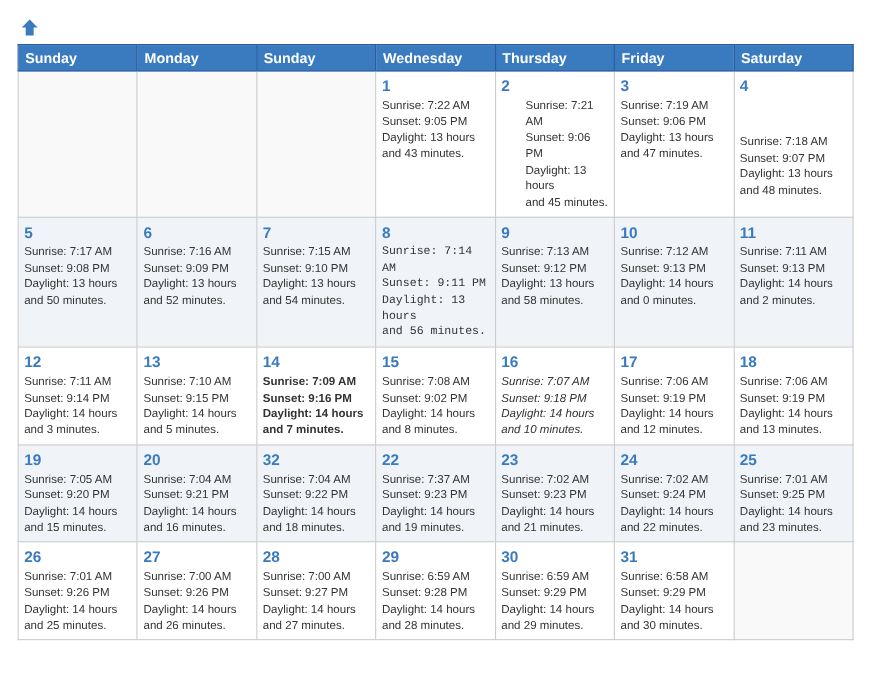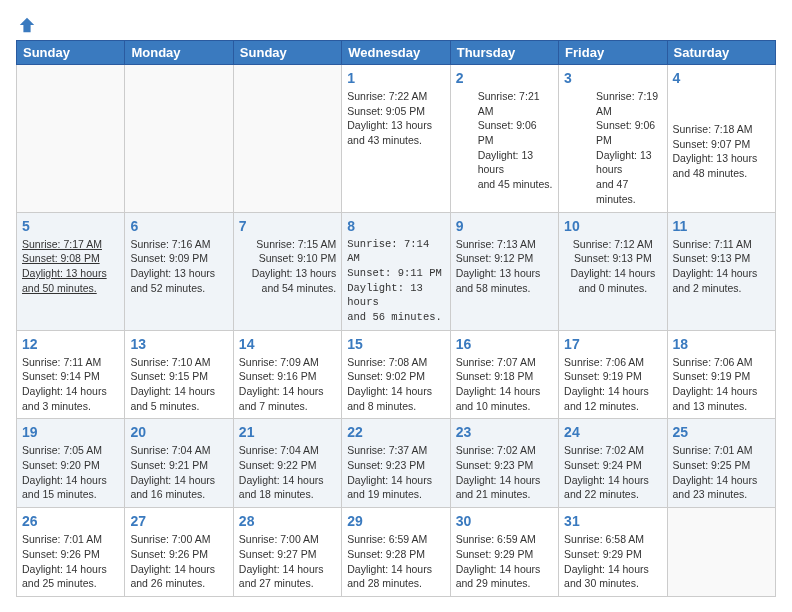--- a/index.html
+++ b/index.html
@@ -139,72 +139,72 @@
         </td>
         <td>
           <div class="day-number">2</div>
           <div class="day-info" style="white-space: pre-line; margin-left: 22px;">Sunrise: 7:21 AM
 Sunset: 9:06 PM
 Daylight: 13 hours
 and 45 minutes.</div>
         </td>
         <td>
           <div class="day-number">3</div>
-          <div class="day-info" style="white-space: pre-line; margin-left: 32px;">Sunrise: 7:19 AM
+          <div class="day-info" style="white-space: pre-line;">Sunrise: 7:19 AM
 Sunset: 9:06 PM
 Daylight: 13 hours
 and 47 minutes.</div>
         </td>
         <td>
           <div class="day-number">4</div>
           <div class="day-info" style="white-space: pre-line; margin-top: 36px;">Sunrise: 7:18 AM
 Sunset: 9:07 PM
 Daylight: 13 hours
 and 48 minutes.</div>
         </td>
       </tr>
       <tr class="row-shaded">
         <td>
           <div class="day-number">5</div>
-          <div class="day-info" style="white-space: pre-line; text-decoration: underline;">Sunrise: 7:17 AM
+          <div class="day-info" style="white-space: pre-line;">Sunrise: 7:17 AM
 Sunset: 9:08 PM
 Daylight: 13 hours
 and 50 minutes.</div>
         </td>
         <td>
           <div class="day-number">6</div>
           <div class="day-info" style="white-space: pre-line;">Sunrise: 7:16 AM
 Sunset: 9:09 PM
 Daylight: 13 hours
 and 52 minutes.</div>
         </td>
         <td>
           <div class="day-number">7</div>
-          <div class="day-info" style="white-space: pre-line; text-align: right;">Sunrise: 7:15 AM
+          <div class="day-info" style="white-space: pre-line;">Sunrise: 7:15 AM
 Sunset: 9:10 PM
 Daylight: 13 hours
 and 54 minutes.</div>
         </td>
         <td>
           <div class="day-number">8</div>
           <div class="day-info" style="white-space: pre-line; font-family: Liberation Mono, monospace;">Sunrise: 7:14 AM
 Sunset: 9:11 PM
 Daylight: 13 hours
 and 56 minutes.</div>
         </td>
         <td>
           <div class="day-number">9</div>
           <div class="day-info" style="white-space: pre-line;">Sunrise: 7:13 AM
 Sunset: 9:12 PM
 Daylight: 13 hours
 and 58 minutes.</div>
         </td>
         <td>
           <div class="day-number">10</div>
-          <div class="day-info" style="white-space: pre-line; text-align: center;">Sunrise: 7:12 AM
+          <div class="day-info" style="white-space: pre-line;">Sunrise: 7:12 AM
 Sunset: 9:13 PM
 Daylight: 14 hours
 and 0 minutes.</div>
         </td>
         <td>
           <div class="day-number">11</div>
           <div class="day-info" style="white-space: pre-line;">Sunrise: 7:11 AM
 Sunset: 9:13 PM
 Daylight: 14 hours
 and 2 minutes.</div>
@@ -220,35 +220,35 @@
         </td>
         <td>
           <div class="day-number">13</div>
           <div class="day-info" style="white-space: pre-line;">Sunrise: 7:10 AM
 Sunset: 9:15 PM
 Daylight: 14 hours
 and 5 minutes.</div>
         </td>
         <td>
           <div class="day-number">14</div>
-          <div class="day-info" style="white-space: pre-line;">Sunrise: 7:09 AM
+          <div class="day-info" style="white-space: pre-line; font-weight: bold;">Sunrise: 7:09 AM
 Sunset: 9:16 PM
 Daylight: 14 hours
 and 7 minutes.</div>
         </td>
         <td>
           <div class="day-number">15</div>
           <div class="day-info" style="white-space: pre-line;">Sunrise: 7:08 AM
 Sunset: 9:02 PM
 Daylight: 14 hours
 and 8 minutes.</div>
         </td>
         <td>
           <div class="day-number">16</div>
-          <div class="day-info" style="white-space: pre-line;">Sunrise: 7:07 AM
+          <div class="day-info" style="white-space: pre-line; font-style: italic;">Sunrise: 7:07 AM
 Sunset: 9:18 PM
 Daylight: 14 hours
 and 10 minutes.</div>
         </td>
         <td>
           <div class="day-number">17</div>
           <div class="day-info" style="white-space: pre-line;">Sunrise: 7:06 AM
 Sunset: 9:19 PM
 Daylight: 14 hours
 and 12 minutes.</div>
@@ -270,21 +270,21 @@
 and 15 minutes.</div>
         </td>
         <td>
           <div class="day-number">20</div>
           <div class="day-info" style="white-space: pre-line;">Sunrise: 7:04 AM
 Sunset: 9:21 PM
 Daylight: 14 hours
 and 16 minutes.</div>
         </td>
         <td>
-          <div class="day-number">21</div>
+          <div class="day-number">32</div>
           <div class="day-info" style="white-space: pre-line;">Sunrise: 7:04 AM
 Sunset: 9:22 PM
 Daylight: 14 hours
 and 18 minutes.</div>
         </td>
         <td>
           <div class="day-number">22</div>
           <div class="day-info" style="white-space: pre-line;">Sunrise: 7:37 AM
 Sunset: 9:23 PM
 Daylight: 14 hours

